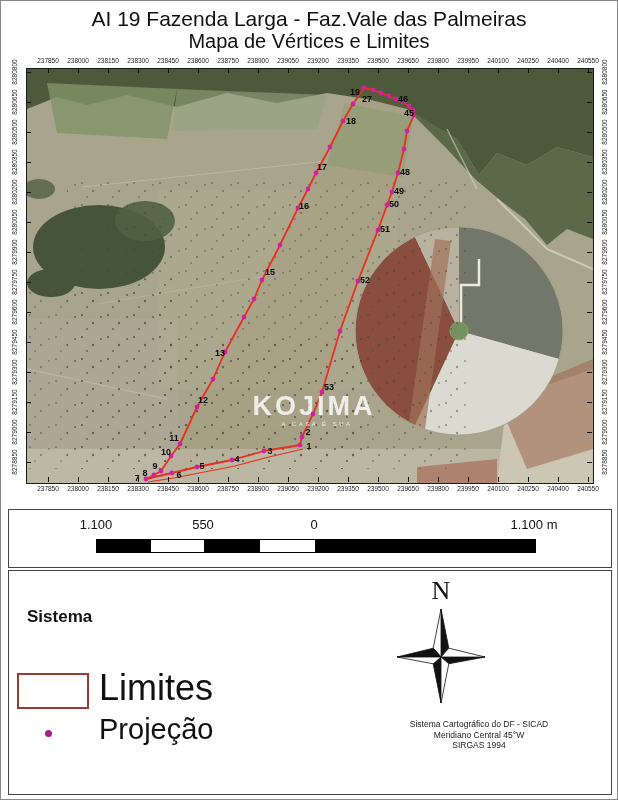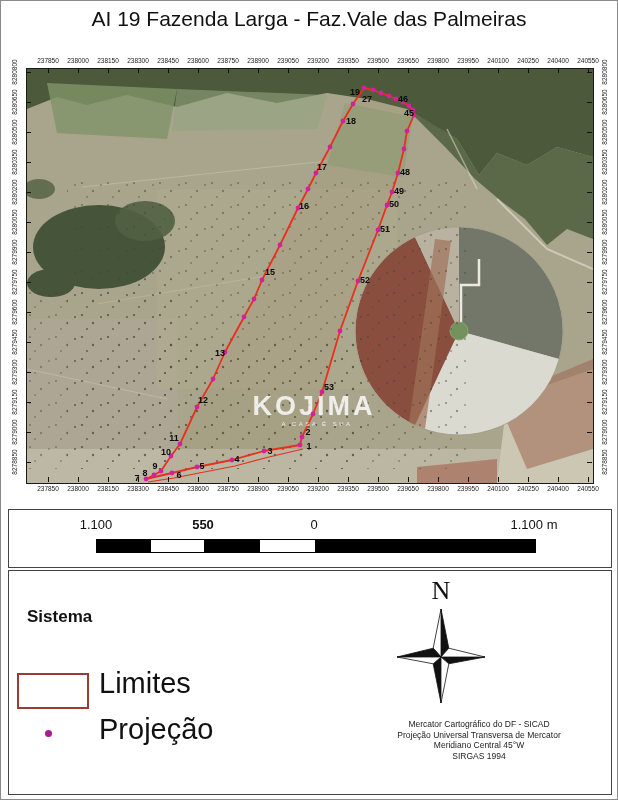--- a/index.html
+++ b/index.html
@@ -22,35 +22,36 @@
   .tm{position:absolute;background:#111;}
   
   .scale-block{position:absolute;left:7px;top:508px;width:604px;height:59px;border:1px solid #444;box-sizing:border-box;padding-left:38px;}
   .sb-label{position:absolute;top:7px;font-size:13px;transform:translateX(-50%);color:#111;}
   .sb-bar{position:absolute;left:87px;top:29px;width:438px;height:12px;border:1px solid #000;display:flex;}
   .sb-seg{height:100%;}
   
   .bottom-block{position:absolute;left:7px;top:569px;width:604px;height:225px;border:1px solid #444;box-sizing:border-box;}
   .legend-title{position:absolute;left:18px;top:36px;font-size:17px;font-weight:bold;}
   .legend-rect{position:absolute;left:8px;top:102px;width:72px;height:36px;background:#fff;border:2.5px solid #9c3a34;box-sizing:border-box;}
-  .legend-label-1{position:absolute;left:90px;top:96px;font-size:29px;}
+  .legend-label-1{position:absolute;left:90px;top:96px;font-size:36px;}
   .legend-dot{position:absolute;left:36px;top:159px;width:7px;height:7px;border-radius:50%;background:#a81c8e;}
   .legend-label-2{position:absolute;left:90px;top:142px;font-size:29px;}
   .compass{position:absolute;left:382px;top:4px;}
   .proj{position:absolute;left:330px;top:148px;width:280px;text-align:center;font-size:8.5px;line-height:10.5px;color:#222;}
   svg text{font-family:"Liberation Sans",sans-serif;}
   .compass-n{font-family:"Liberation Serif",serif;}
 </style>
 </head>
 <body>
 
 <div class="page">
 
   <div class="title">
     <div class="t1">AI 19 Fazenda Larga - Faz.Vale das Palmeiras</div>
+    <div class="t2">Mapa de Vértices e Limites</div>
   </div>
 
   <div class="map-block" id="map-block">
     <div class="map-frame">
       <svg viewBox="0 0 566 414" width="566" height="414">
         <defs>
           <pattern id="sp" width="26" height="22" patternUnits="userSpaceOnUse">
             <circle cx="3" cy="4" r="1.1" fill="#3d4231"></circle>
             <circle cx="14" cy="12" r="1.2" fill="#464b36"></circle>
             <circle cx="22" cy="6" r="0.9" fill="#3d4231"></circle>
@@ -316,21 +317,21 @@
 
   <div class="scale-block" id="scale-block">
     <div class="sb-bar">
       <div class="sb-seg" style="width:53.5px;background:#000;"></div>
       <div class="sb-seg" style="width:53.5px;background:#fff;"></div>
       <div class="sb-seg" style="width:55.5px;background:#000;"></div>
       <div class="sb-seg" style="width:55.5px;background:#fff;"></div>
       <div class="sb-seg" style="width:220px;background:#000;"></div>
     </div>
   <div class="sb-label" style="left: 87px;">1.100</div>
-      <div class="sb-label" style="left: 194px; font-weight: bold;">550</div>
+      <div class="sb-label" style="left: 194px;">550</div>
       <div class="sb-label" style="left: 305px;">0</div>
       <div class="sb-label" style="left: 525px; text-align: right;">1.100 m</div>
     </div>
 
   <div class="bottom-block">
     <div class="legend-title">Sistema</div>
 
     <div class="legend-rect"></div>
     <div class="legend-label-1">Limites</div>
 
@@ -345,20 +346,19 @@
         <polygon points="94,82 57.8,88.8 50,82" fill="#111"></polygon>
         <polygon points="94,82 57.8,73.2 50,82" fill="#fff"></polygon>
         <polygon points="50,128 42.2,88.8 50,82" fill="#111"></polygon>
         <polygon points="50,128 57.8,88.8 50,82" fill="#fff"></polygon>
         <polygon points="6,82 42.2,73.2 50,82" fill="#111"></polygon>
         <polygon points="6,82 42.2,88.8 50,82" fill="#fff"></polygon>
       </g>
     </svg>
 
     <div class="proj" id="proj">
-        <div class="proj-line">Mercator Cartográfico do DF - SICAD</div>
-        <div class="proj-line">Projeção Universal Transversa de Mercator</div>
+        <div class="proj-line">Sistema Cartográfico do DF - SICAD</div>
         <div class="proj-line">Meridiano Central 45°W</div>
         <div class="proj-line">SIRGAS 1994</div>
       </div>
   </div>
 
 </div>
 
 </body></html>

